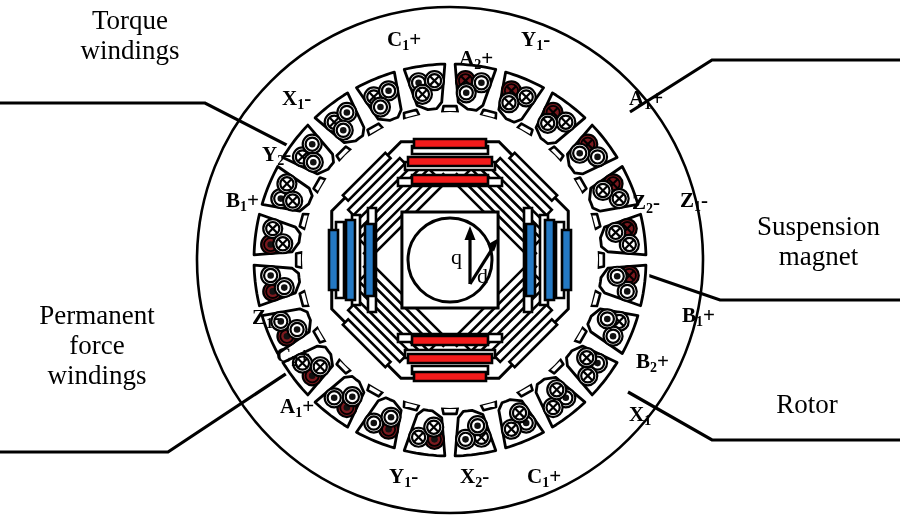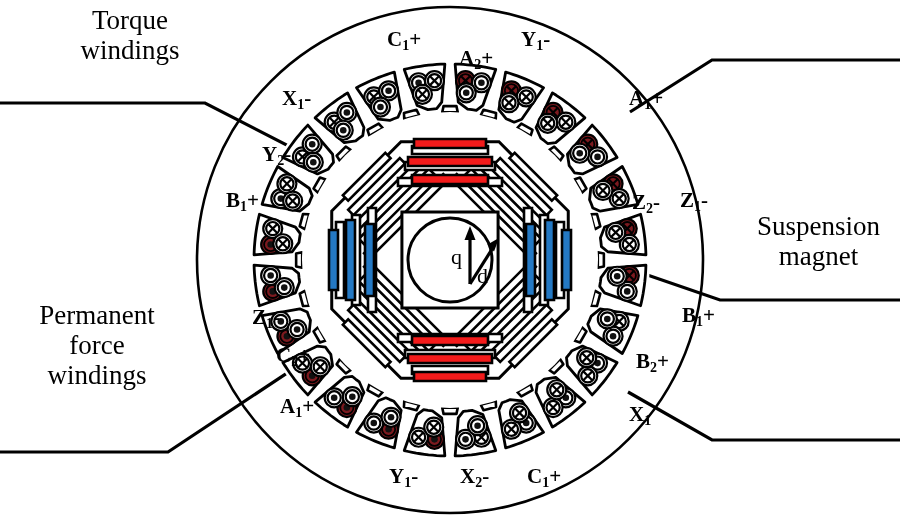--- a/index.html
+++ b/index.html
@@ -332,20 +332,21 @@
     </g>
   </svg>
 
   <div class="callout-label" style="left:40px; top:5px; width:180px;">Torque
 windings</div>
   <div class="callout-label" style="left:736px; top:211px; width:165px;">Suspension
 magnet</div>
   <div class="callout-label" style="left:2px; top:300px; width:190px;">Permanent
 force
 windings</div>
+  <div class="callout-label" style="left:752px; top:389px; width:110px;">Rotor</div>
 
   <div id="slot-labels">
       <div class="slot-label" style="left: 387px; top: 29px;"><span>C</span><sub>1</sub><span>+</span></div>
       <div class="slot-label" style="left: 459px; top: 48px;"><span>A</span><sub>2</sub><span>+</span></div>
       <div class="slot-label" style="left: 521px; top: 29px;"><span>Y</span><sub>1</sub><span>-</span></div>
       <div class="slot-label" style="left: 282px; top: 88px;"><span>X</span><sub>1</sub><span>-</span></div>
       <div class="slot-label" style="left: 629px; top: 88px;"><span>A</span><sub>1</sub><span>+</span></div>
       <div class="slot-label" style="left: 262px; top: 144px;"><span>Y</span><sub>2</sub><span>-</span></div>
       <div class="slot-label" style="left: 632px; top: 146px; margin-top: 46px;"><span>Z</span><sub>2</sub><span>-</span></div>
       <div class="slot-label" style="left: 226px; top: 190px;"><span>B</span><sub>1</sub><span>+</span></div>

